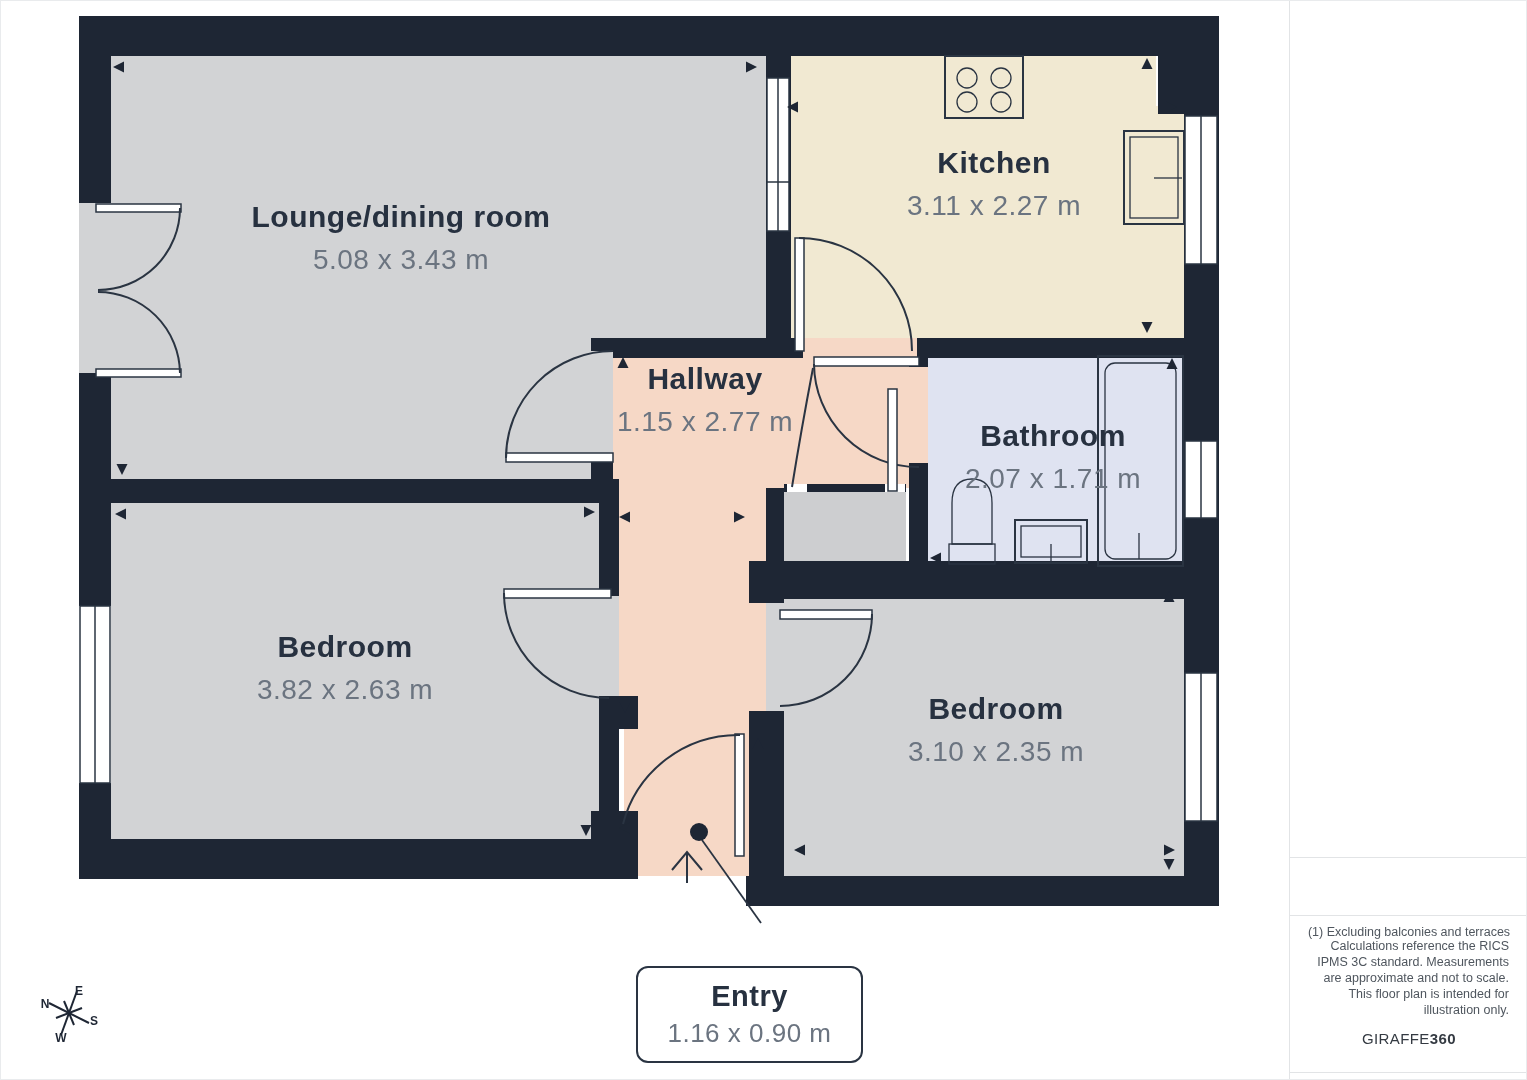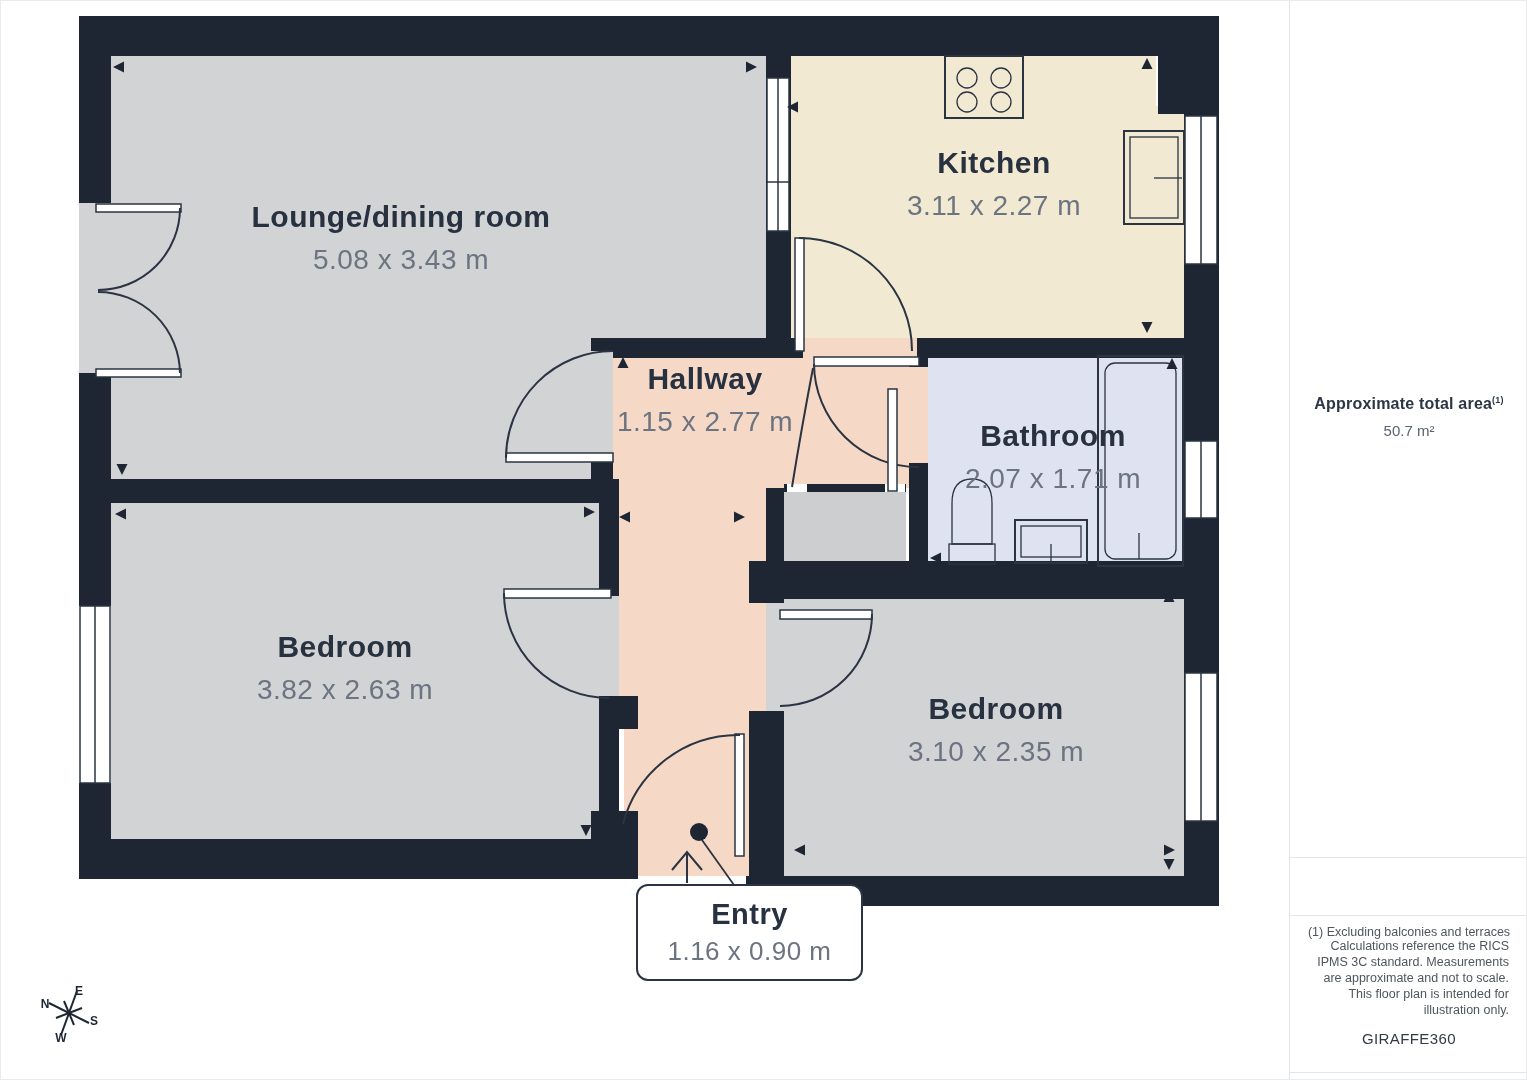--- a/index.html
+++ b/index.html
@@ -14,21 +14,21 @@
   .compass-letter{font:700 12px "Liberation Sans",sans-serif;fill:#1e2634}
   .wall{fill:#1e2634}
   .arrow{fill:#1e2634}
   .doorline{stroke:#2a3442;stroke-width:2;fill:none}
   .leaf{fill:#ffffff;stroke:#2a3442;stroke-width:1.5}
   .fixture{fill:none;stroke:#2a3442;stroke-width:2}
   .fixture-thin{fill:none;stroke:#2a3442;stroke-width:1.3}
 
   
   .callout{
-    position:absolute;left:635px;top:883px;width:227px;height:97px;
+    position:absolute;left:635px;top:965px;width:227px;height:97px;
     background:#fff;border:2.5px solid #2a3442;border-radius:12px;
     display:flex;flex-direction:column;align-items:center;justify-content:center;
     box-sizing:border-box;
   }
   .callout .c-title{font:700 29px "Liberation Sans",sans-serif;color:#273140;letter-spacing:.5px}
   .callout .c-dims{font:400 26px "Liberation Sans",sans-serif;color:#6b7480;margin-top:5px;letter-spacing:.5px}
 
   
   .sidebar{
     position:absolute;left:1288px;top:0;width:239px;height:1080px;
@@ -38,21 +38,21 @@
   .sb-area-title{font:700 16px "Liberation Sans",sans-serif;color:#2c3644;letter-spacing:.2px}
   .sb-area-title sup{font-size:9px;font-weight:700}
   .sb-area-value{font:400 15px "Liberation Sans",sans-serif;color:#5a626e;margin-top:9px}
   .sb-div{position:absolute;left:0;width:100%;height:1px;background:#e2e4e6}
   .sb-footnote{position:absolute;top:924px;left:0;width:100%;text-align:center;
     font:400 12.5px "Liberation Sans",sans-serif;color:#4f565e}
   .sb-disclaimer{position:absolute;top:937px;left:20px;width:199px;text-align:right;
     font:400 12.5px "Liberation Sans",sans-serif;color:#4f565e;line-height:16px}
   .sb-brand{position:absolute;top:1029px;left:0;width:100%;text-align:center;
     font:400 15px "Liberation Sans",sans-serif;color:#343a42;letter-spacing:.4px}
-  .sb-brand b{font-weight:400}
+  .sb-brand b{font-weight:700}
 </style>
 </head>
 <body>
 
 <div id="page">
 
   <svg id="plan-svg" width="1527" height="1080" viewBox="0 0 1527 1080">
 
     <g>
       <path fill="#d2d3d5" d="M110,55 H765 V337 H590 V478 H110 Z"></path>
@@ -248,26 +248,20 @@
       <text class="rdims" x="995" y="760" text-anchor="middle">3.10 x 2.35 m</text>
     </g>
   </svg>
 
   <div class="callout">
     <div class="c-title">Entry</div>
     <div class="c-dims">1.16 x 0.90 m</div>
   </div>
 
   <div class="sidebar">
-    <div class="sb-area">
-      <div class="sb-area-title">
-        <span>Approximate total area</span><sup>(1)</sup>
-      </div>
-      <div class="sb-area-value">50.7 m²</div>
-    </div>
     <div class="sb-div" style="top:856px"></div>
     <div class="sb-footnote">(1) Excluding balconies and terraces</div>
     <div class="sb-div" style="top:914px"></div>
     <div class="sb-disclaimer">Calculations reference the RICS IPMS 3C standard. Measurements are approximate and not to scale. This floor plan is intended for illustration only.</div>
     <div class="sb-brand">
       <span>GIRAFFE</span><b>360</b>
     </div>
     <div class="sb-div" style="top:1071px"></div>
   </div>
 

